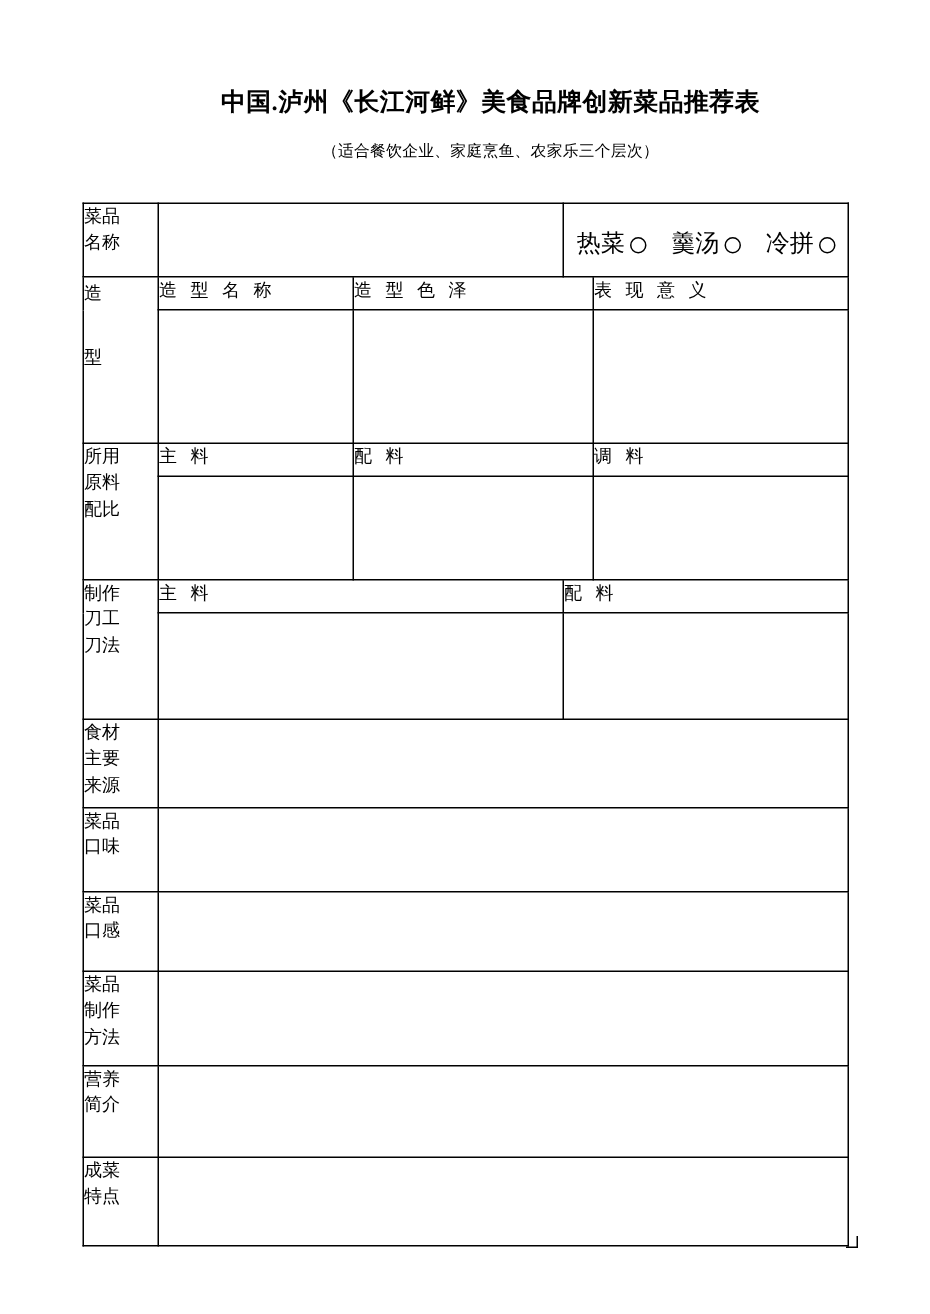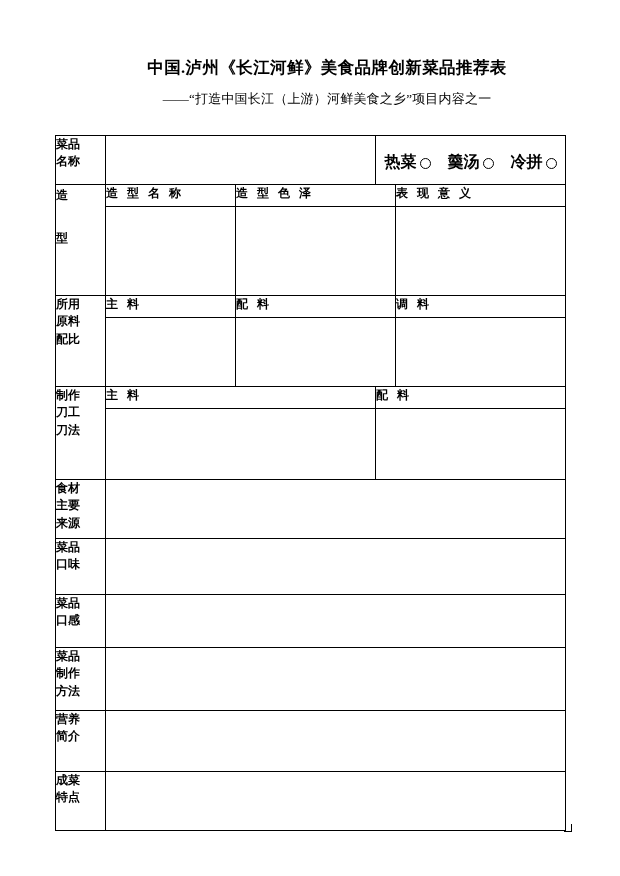--- a/index.html
+++ b/index.html
@@ -43,21 +43,20 @@
     margin-top: 11px;
     letter-spacing: 0.2px;
   }
   table.form {
     border-collapse: collapse;
     position: absolute;
     left: 55px;
     top: 135px;
     width: 510px;
     table-layout: fixed;
-    font-weight: bold;
   }
   table.form td {
     border: 1px solid #000;
     font-size: 12px;
     vertical-align: top;
     padding: 0;
   }
   .lbl {
     padding: 6px 4px 4px 6px;
     line-height: 1.45;
@@ -110,21 +109,21 @@
     border-right: 1px solid #000;
     border-bottom: 1px solid #000;
   }
 </style>
 </head>
 <body>
 
 <div class="page">
 
   <div class="doc-title">中国.泸州《长江河鲜》美食品牌创新菜品推荐表</div>
-  <div class="doc-sub2">——“打造中国长江（上游）河鲜美食之乡”项目内容之一</div>
+  <div class="doc-sub1">（适合餐饮企业、家庭烹鱼、农家乐三个层次）</div>
 
   <table class="form">
     <colgroup>
       <col style="width:50px">
       <col style="width:130px">
       <col style="width:140px">
       <col style="width:20px">
       <col style="width:80px">
       <col style="width:90px">
     </colgroup>

